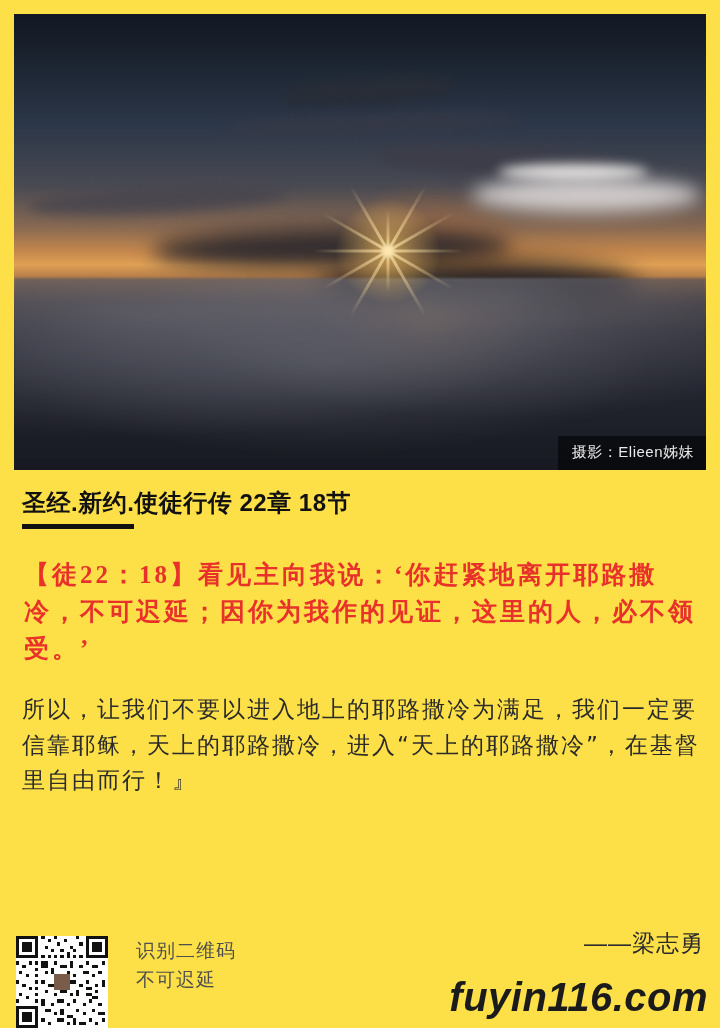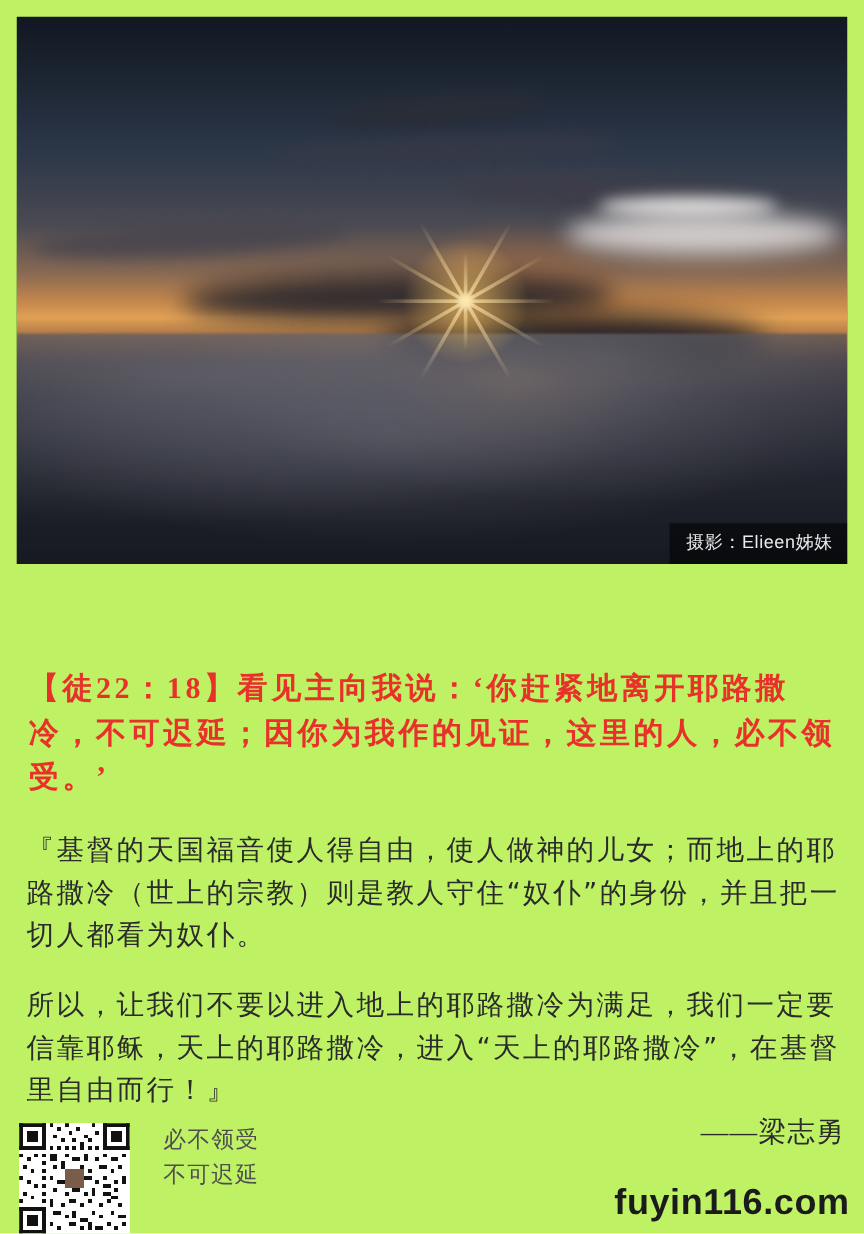--- a/index.html
+++ b/index.html
@@ -12,21 +12,21 @@
     width: 720px;
     height: 1028px;
     position: relative;
     font-family: "Liberation Sans", "DejaVu Sans", sans-serif;
     overflow: hidden;
   }
 
   .page {
     position: absolute;
     inset: 0;
-    background: #bef264;
+    background: #fde047;
   }
 
   
   .photo-wrap {
     position: absolute;
     left: 14px;
     top: 14px;
     width: 692px;
     height: 456px;
     overflow: hidden;
@@ -168,21 +168,21 @@
   }
   .commentary p:last-child { margin-bottom: 0; }
 
   .signature {
     position: absolute;
     right: 16px;
     top: 928px;
     color: #2b2b2b;
     font-size: 23px;
     letter-spacing: 1px;
-    font-family: Liberation Serif, serif;
+    font-family: Liberation Sans, sans-serif;
   }
 
   
   .qr {
     position: absolute;
     left: 16px;
     top: 936px;
     width: 92px;
     height: 92px;
     background: #ffffff;
@@ -197,25 +197,26 @@
     font-size: 19px;
     line-height: 1.5;
     letter-spacing: 1px;
     font-family: "DejaVu Sans", "Liberation Sans", sans-serif;
   }
 
   .site {
     position: absolute;
     right: 12px;
     bottom: 8px;
-    font-size: 30px;
+    font-size: 40px;
     font-weight: bold;
     color: #1b1b1b;
     letter-spacing: 0.5px;
     font-family: "Liberation Sans", "DejaVu Sans", sans-serif;
+    font-style: italic;
   }
 </style>
 </head>
 <body>
 
 <div class="page">
 
   <div class="photo-wrap">
     <div class="photo">
       <div class="cl cl-a"></div>
@@ -232,25 +233,28 @@
         <div class="ray r2"></div>
         <div class="ray r3"></div>
         <div class="ray r4"></div>
         <div class="ray r5"></div>
         <div class="ray r6"></div>
       </div>
     </div>
     <div class="photo-credit">摄影：Elieen姊妹</div>
   </div>
 
+  <div class="title-block">
+    <div class="title-text">圣经.新约.使徒行传 22章 18节</div>
+    <div class="title-rule"></div>
+  </div>
 
   <div class="scripture">【徒22：18】看见主向我说：‘你赶紧地离开耶路撒冷，不可迟延；因你为我作的见证，这里的人，必不领受。’</div>
 
   <div class="commentary">
-    <p>『基督的天国福音使人得自由，使人做神的儿女；而地上的耶路撒冷（世上的宗教）则是教人守住“奴仆”的身份，并且把一切人都看为奴仆。</p>
     <p>所以，让我们不要以进入地上的耶路撒冷为满足，我们一定要信靠耶稣，天上的耶路撒冷，进入“天上的耶路撒冷”，在基督里自由而行！』</p>
   </div>
 
   <div class="signature">——梁志勇</div>
 
   <div class="qr">
     <svg width="92" height="92" viewBox="0 0 29 29" shape-rendering="crispEdges">
       <rect width="29" height="29" fill="#ffffff"></rect>
       <g fill="#111111">
 
@@ -369,19 +373,19 @@
           <rect x="25" y="27" width="1" height="1"></rect>
         <rect x="27" y="26" width="1" height="1"></rect>
         <rect x="22" y="16" width="2" height="1"></rect>
           <rect x="24" y="19" width="2" height="1"></rect>
       </g>
       <rect x="12" y="12" width="5" height="5" fill="#7a5c4a"></rect>
     </svg>
   </div>
 
   <div class="qr-caption">
-    <div>必不领受</div>
+    <div>识别二维码</div>
     <div>不可迟延</div>
   </div>
 
   <div class="site">fuyin116.com</div>
 
 </div>
 
 </body></html>

